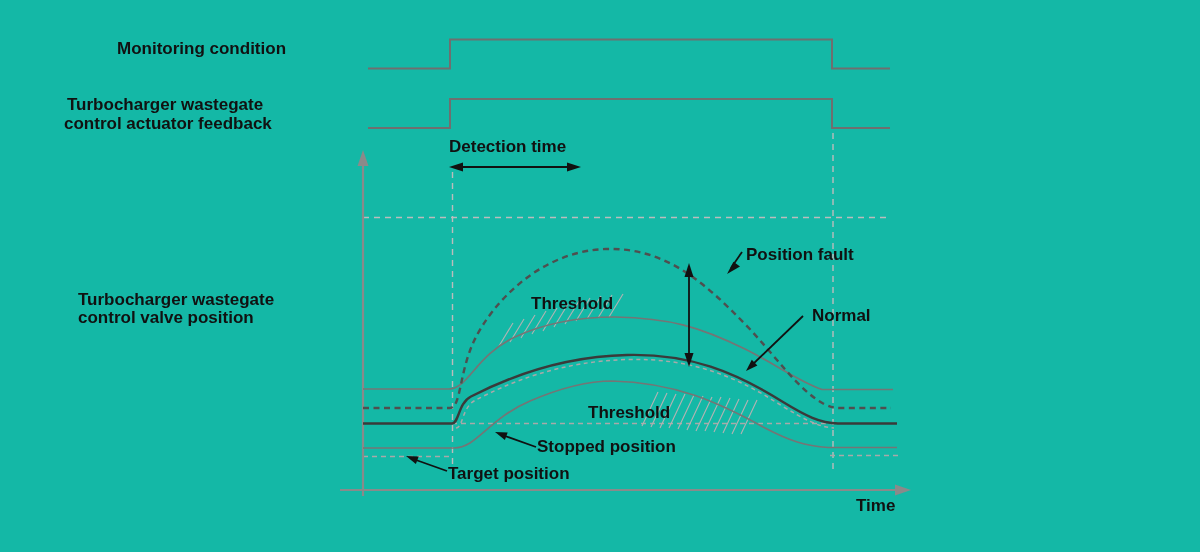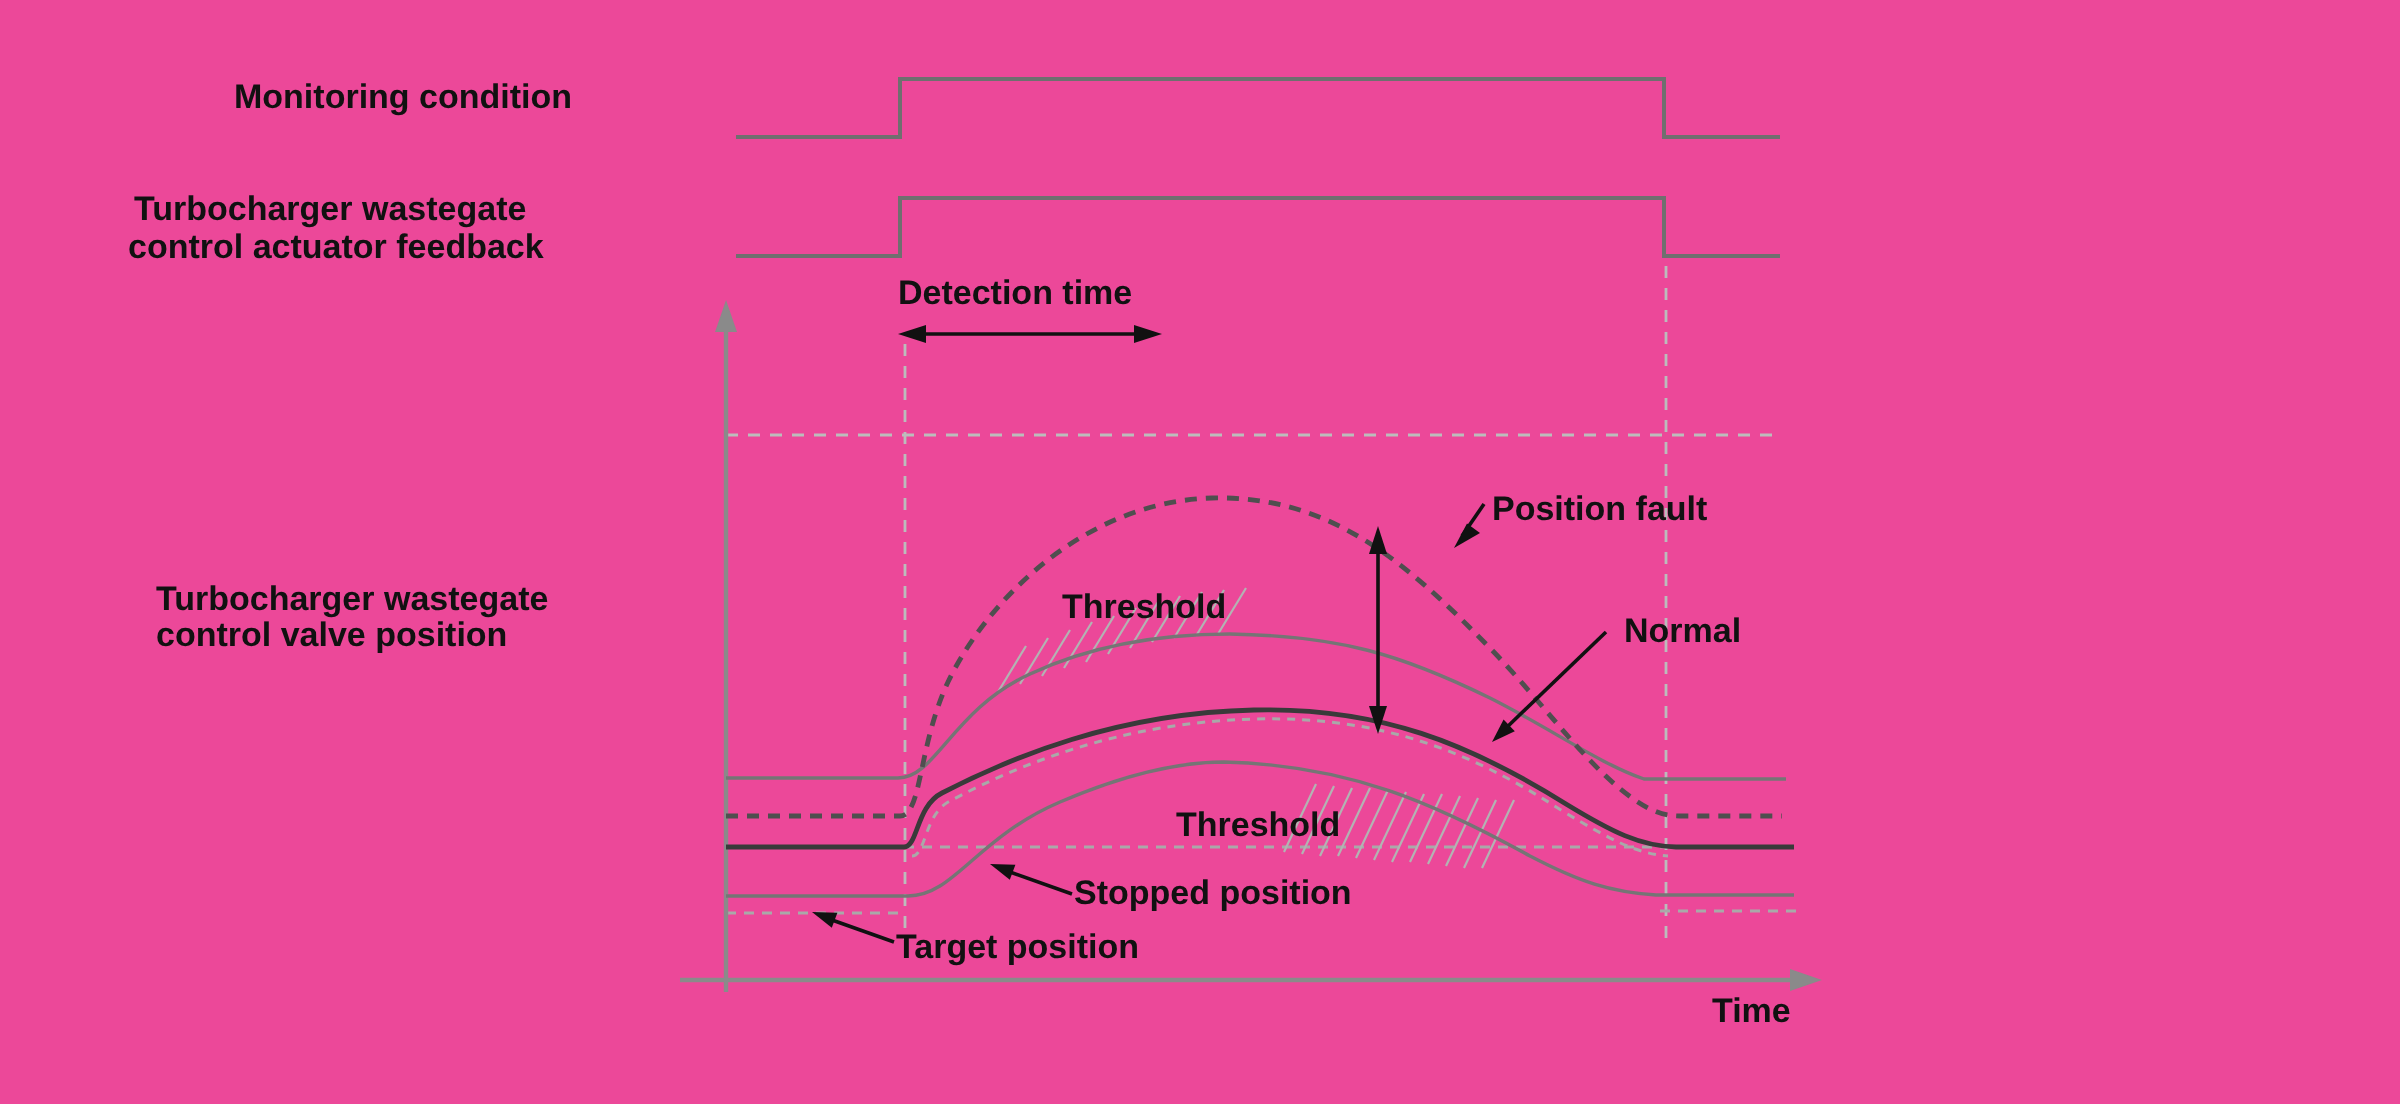--- a/index.html
+++ b/index.html
@@ -1,20 +1,20 @@
 <!DOCTYPE html>
 <html><head>
 <meta charset="utf-8">
 <style>
   html, body { margin: 0; padding: 0; background: #ffffff; }
   .canvas {
     position: relative;
     width: 1200px;
     height: 552px;
-    background: #ec4899;
+    background: #14b8a6;
     overflow: hidden;
     font-family: "Liberation Sans", sans-serif;
   }
   svg { display: block; }
   text {
     font-family: "Liberation Sans", sans-serif;
     font-weight: 700;
     font-size: 17px;
   }
 </style>

